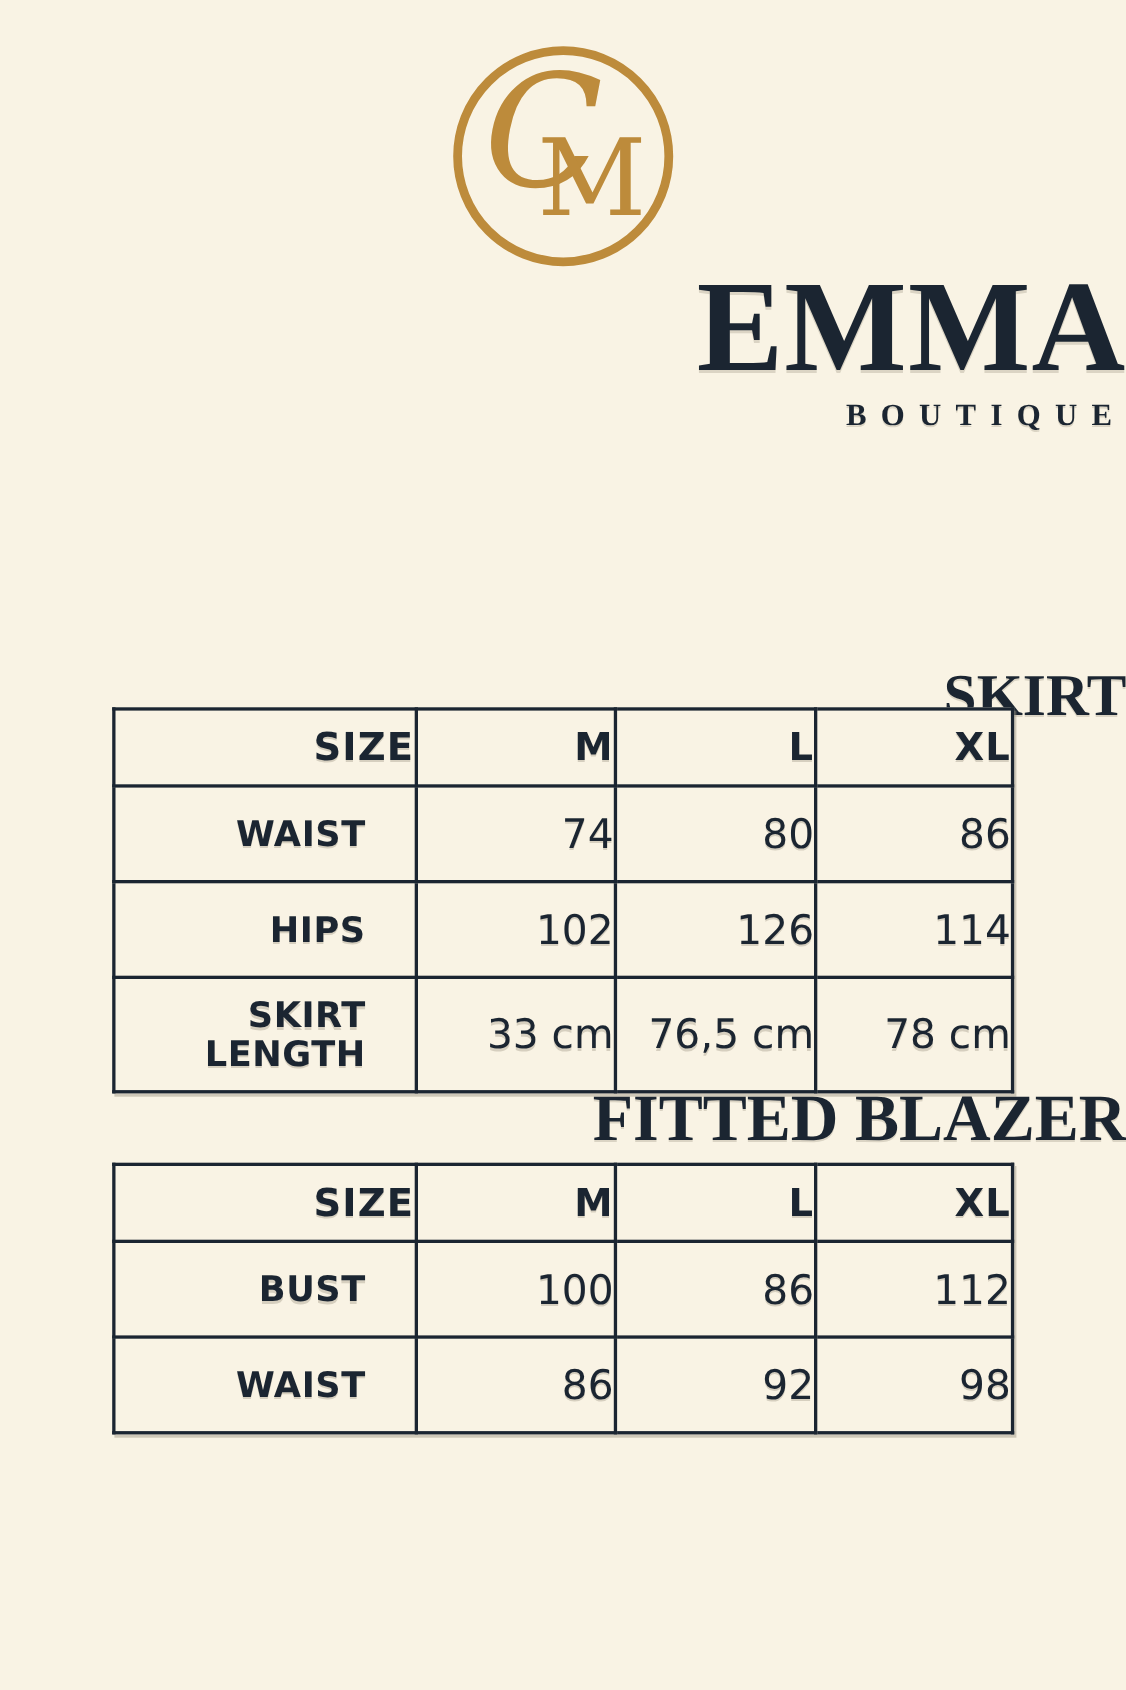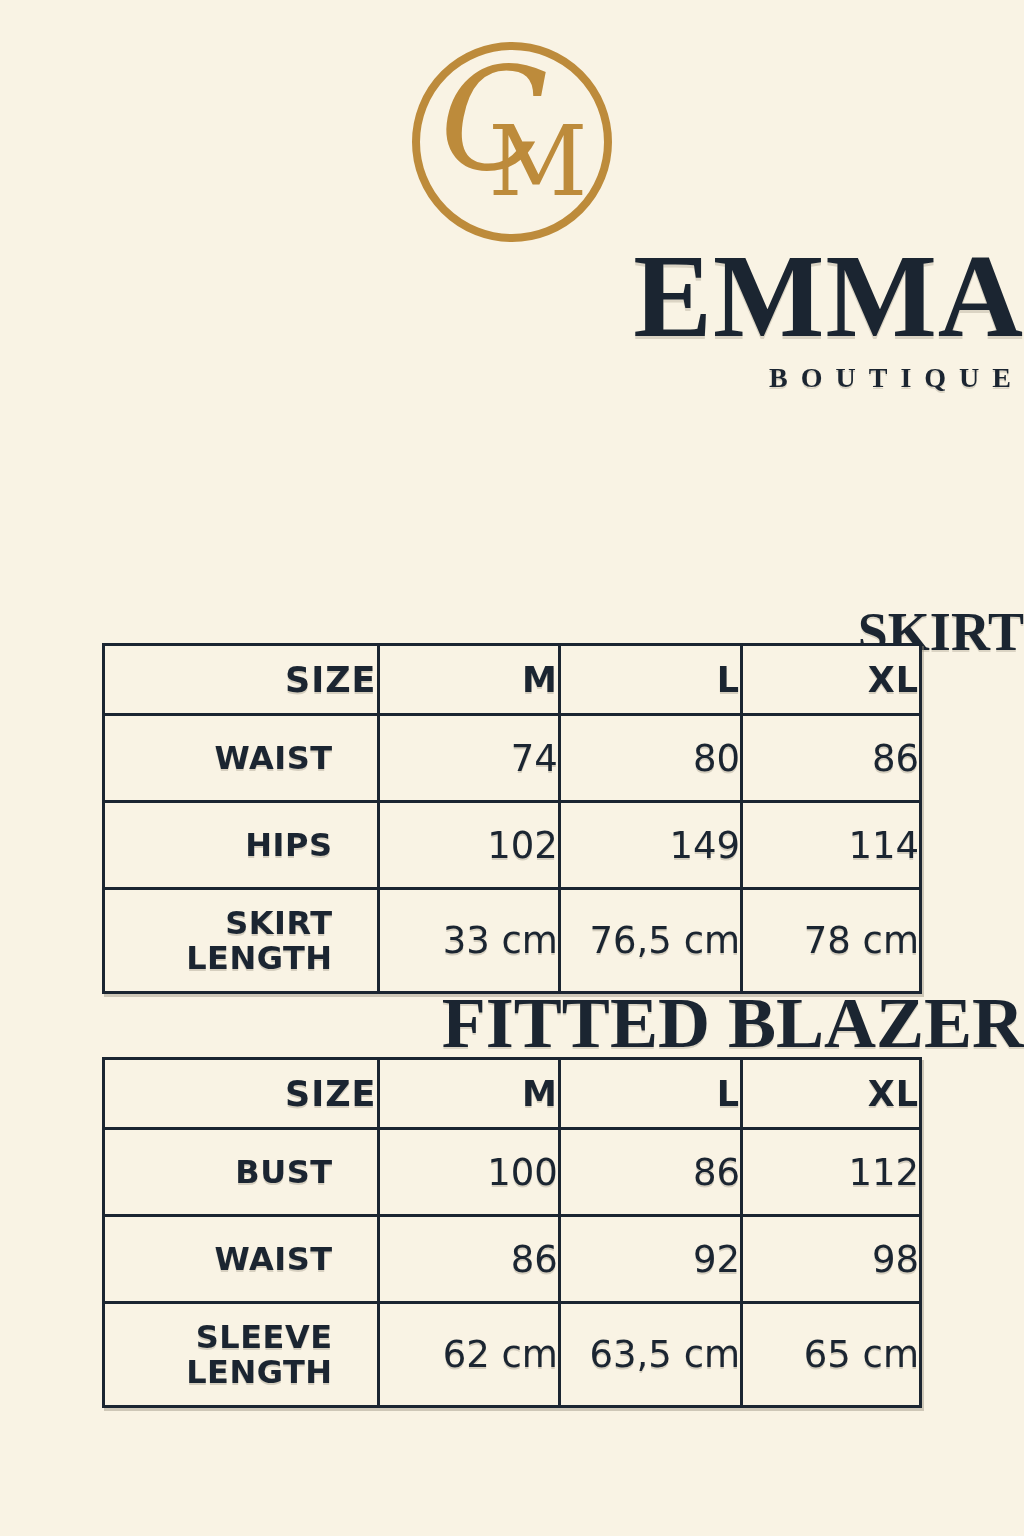--- a/index.html
+++ b/index.html
@@ -57,21 +57,21 @@
     line-height: 1.0;
     letter-spacing: 0;
     text-shadow: 0 3px 0 rgba(150,141,122,0.30);
   }
   .section-title {
     font-family: "Liberation Serif", "DejaVu Serif", serif;
     font-weight: 700;
     text-shadow: 0 2px 0 rgba(150,141,122,0.30);
   }
   .section-title.skirt  { top: 572px;  font-size: 54px; margin-top: 29px; }
-  .section-title.blazer { top: 982px;  font-size: 72px; }
+  .section-title.blazer { top: 982px;  font-size: 60px; }
 
   
   .size-table {
     position: absolute;
     left: 102px;
     width: 820px;
     border-collapse: collapse;
     table-layout: fixed;
     background: #f9f3e4;
     box-shadow: 2px 3px 0 rgba(154,146,128,0.45);
@@ -145,21 +145,21 @@
       </tr>
       <tr class="r-std">
         <td class="lbl">WAIST</td>
         <td class="val">74</td>
         <td class="val">80</td>
         <td class="val">86</td>
       </tr>
       <tr class="r-std">
         <td class="lbl">HIPS</td>
         <td class="val">102</td>
-        <td class="val">149</td>
+        <td class="val">126</td>
         <td class="val">114</td>
       </tr>
       <tr class="r-tall">
         <td class="lbl">SKIRT LENGTH</td>
         <td class="val">33 cm</td>
         <td class="val">76,5 cm</td>
         <td class="val">78 cm</td>
       </tr>
     </tbody>
   </table>
@@ -185,22 +185,16 @@
         <td class="val">100</td>
         <td class="val">86</td>
         <td class="val">112</td>
       </tr>
       <tr class="r-std">
         <td class="lbl">WAIST</td>
         <td class="val">86</td>
         <td class="val">92</td>
         <td class="val">98</td>
       </tr>
-      <tr class="r-tall">
-        <td class="lbl">SLEEVE LENGTH</td>
-        <td class="val">62 cm</td>
-        <td class="val">63,5 cm</td>
-        <td class="val">65 cm</td>
-      </tr>
     </tbody>
   </table>
 
 </div>
 
 </body></html>

